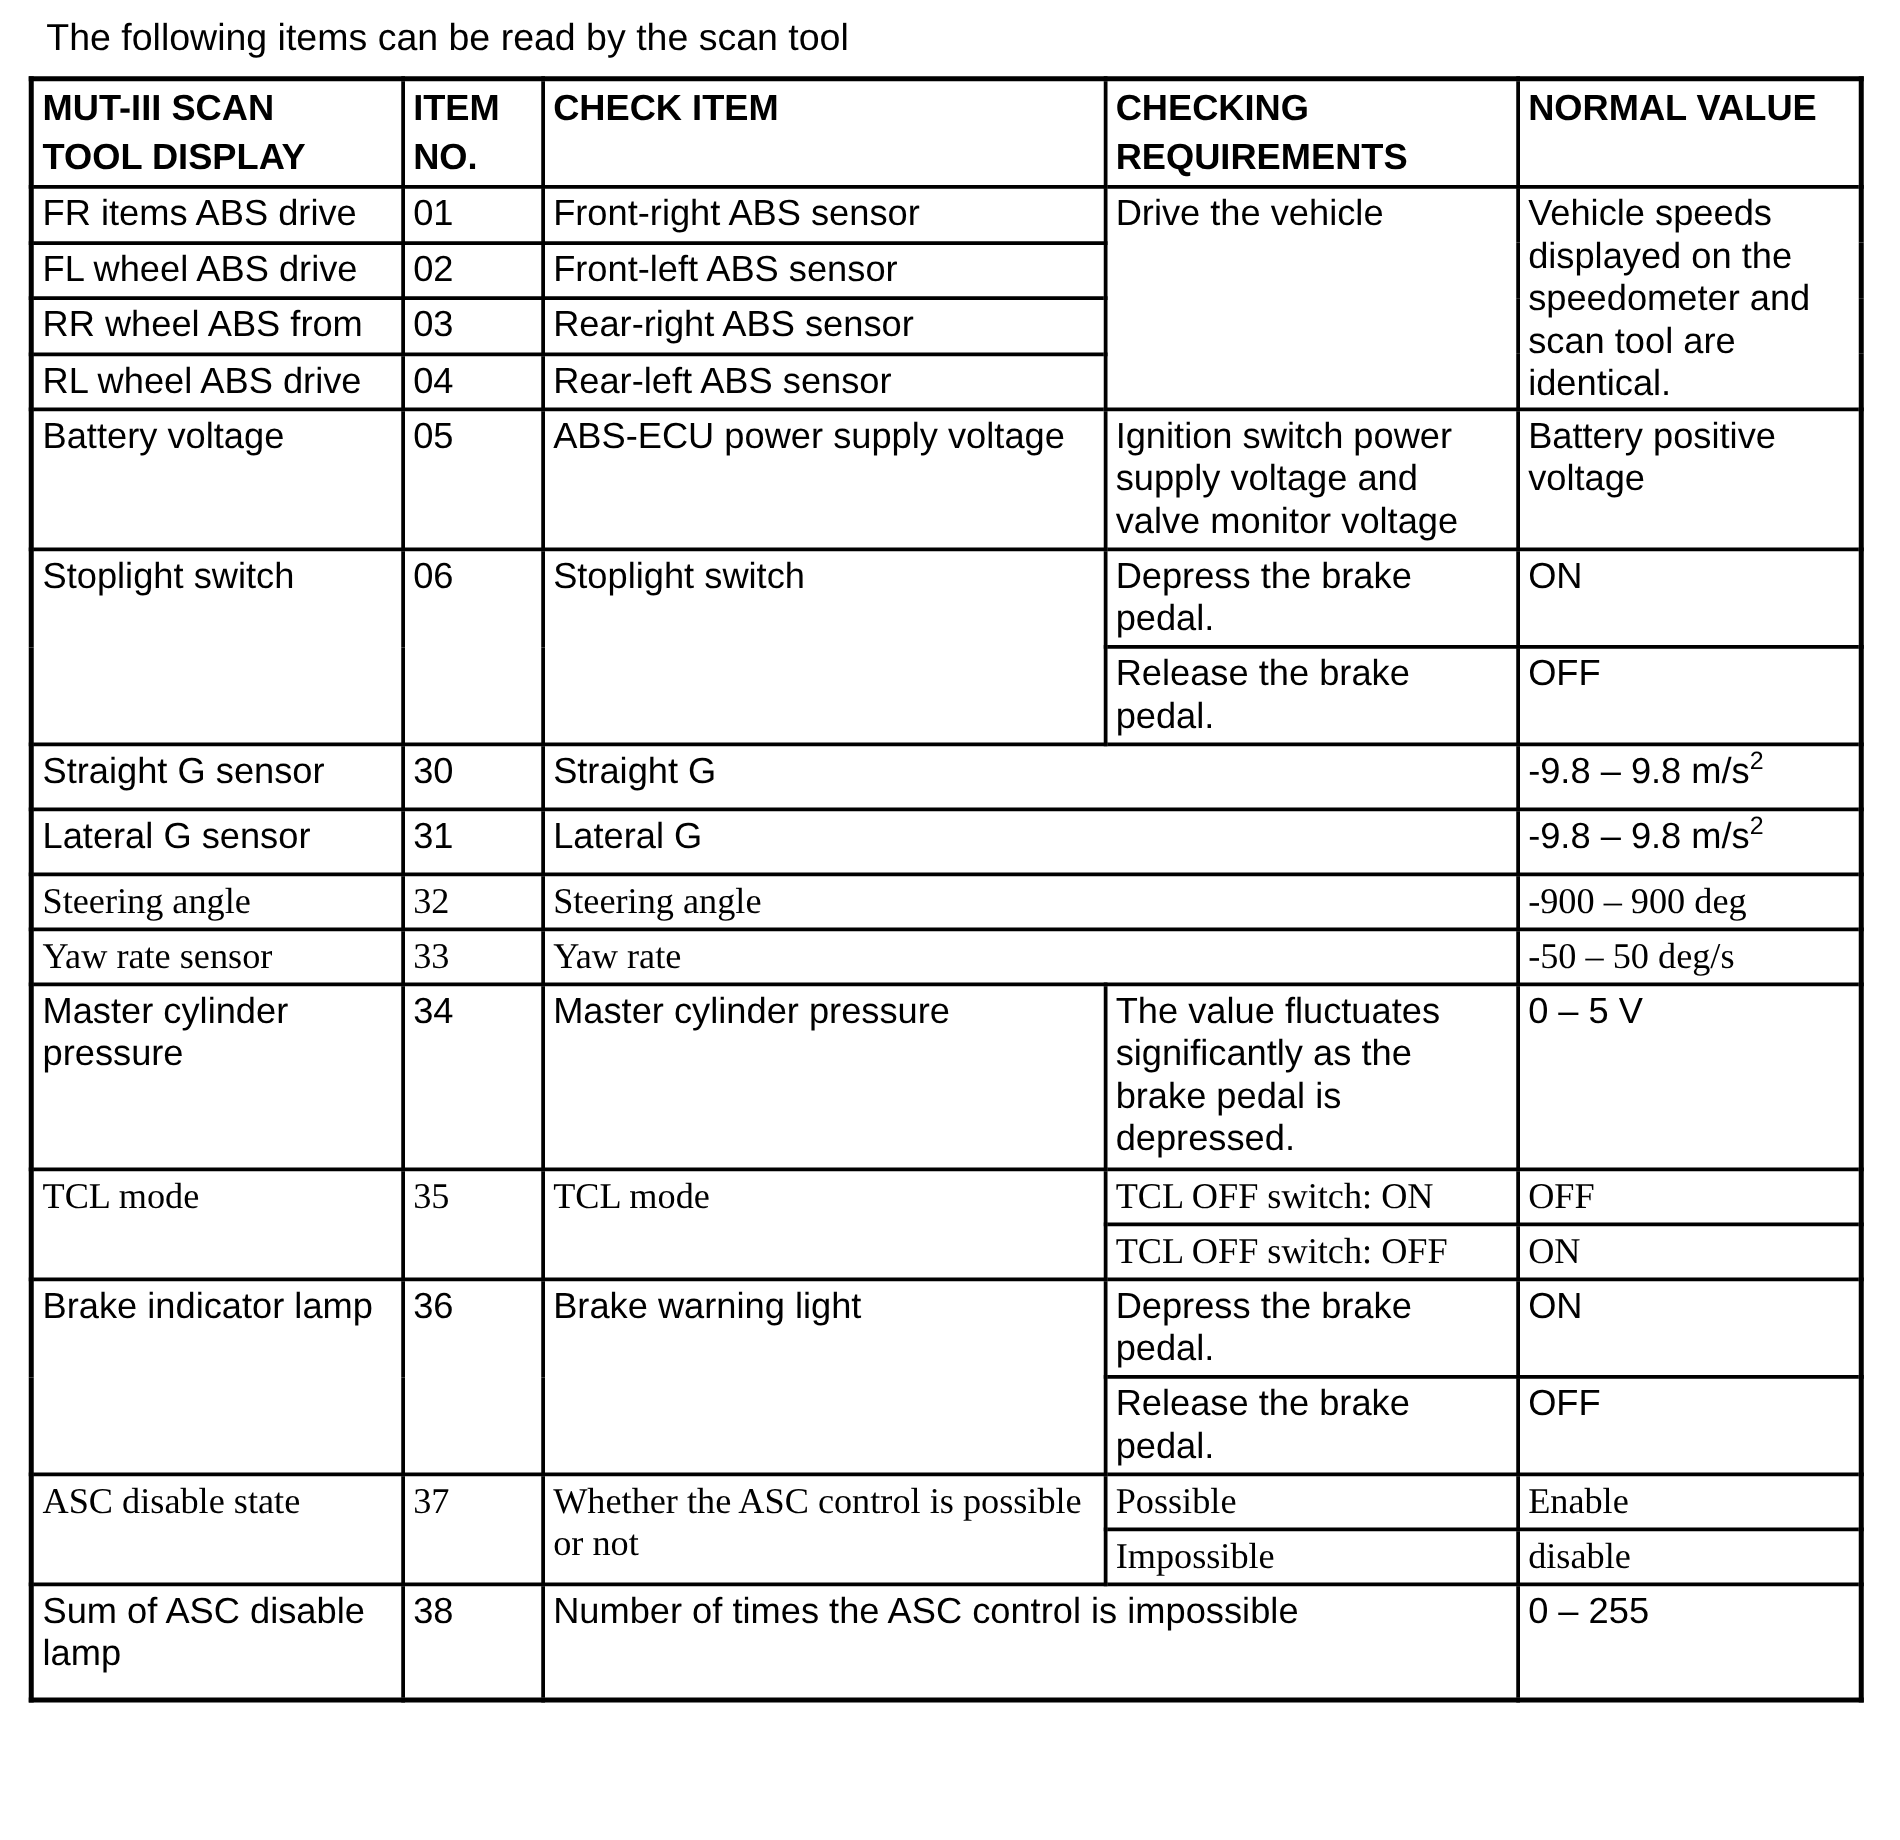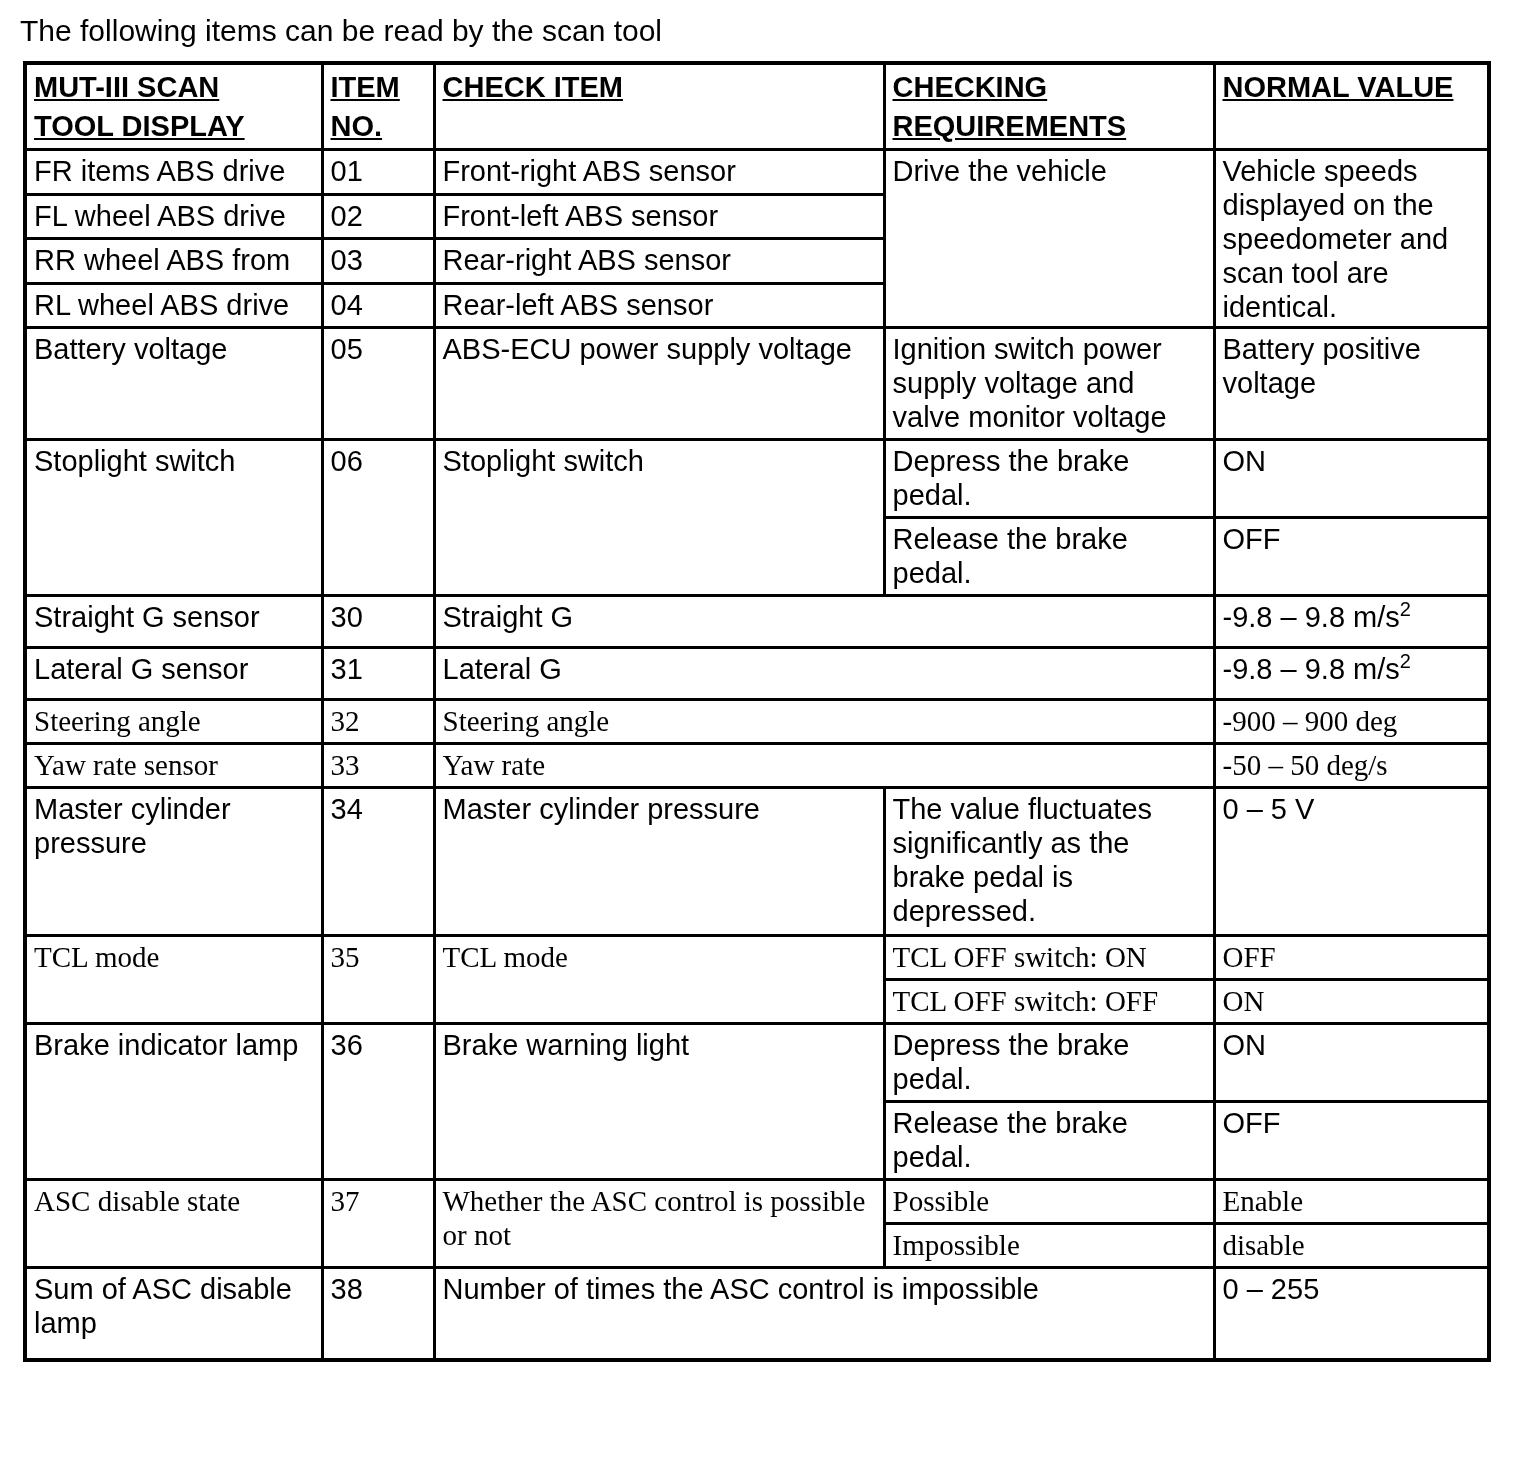--- a/index.html
+++ b/index.html
@@ -10,21 +10,21 @@
     font-family: "Liberation Sans", "DejaVu Sans", sans-serif;
   }
   .page {
     position: relative;
     width: 1520px;
     height: 1472px;
     background: #ffffff;
     overflow: hidden;
   }
   .intro {
-    margin: 12px 0 0 20px;
+    margin: 12px 0 0 37px;
     font-size: 30px;
     line-height: 38px;
     letter-spacing: 0px;
   }
   table.data-table {
     border-collapse: collapse;
     table-layout: fixed;
     width: 1464px;
     margin: 11px 0 0 23px;
   }
@@ -38,21 +38,20 @@
     line-height: 34px;
     font-weight: normal;
     overflow: hidden;
   }
   table.data-table {
     border: 4px solid #000000;
   }
   table.data-table th {
     font-weight: bold;
     line-height: 39px;
-    text-decoration: underline;
   }
   sup.sq {
     font-size: 20px;
     line-height: 0;
   }
   
   tr.h-header { height: 78px; }
   tr.h-abs    { height: 44px; }
   tr.h-r05    { height: 112px; }
   tr.h-two    { height: 78px; }

